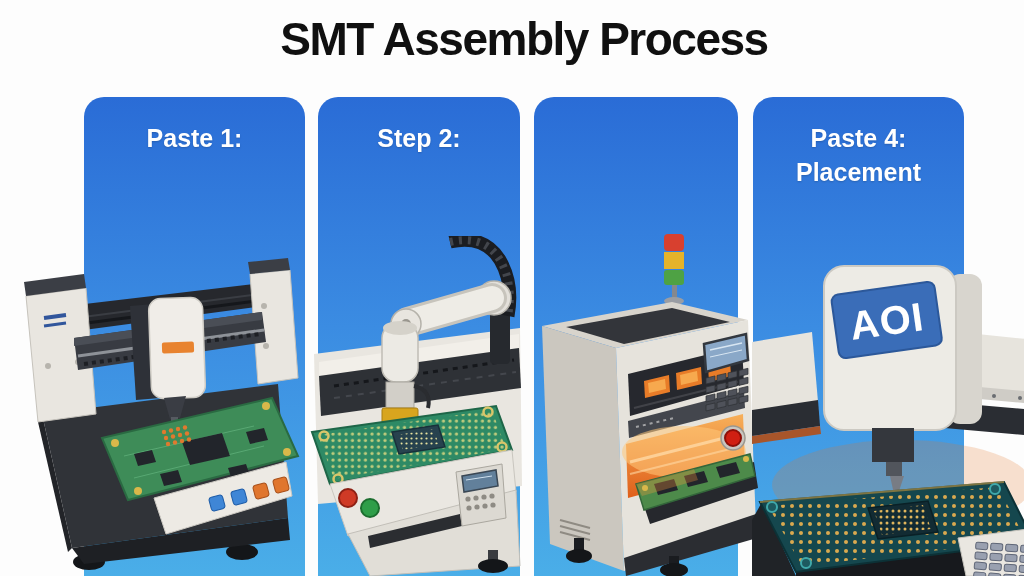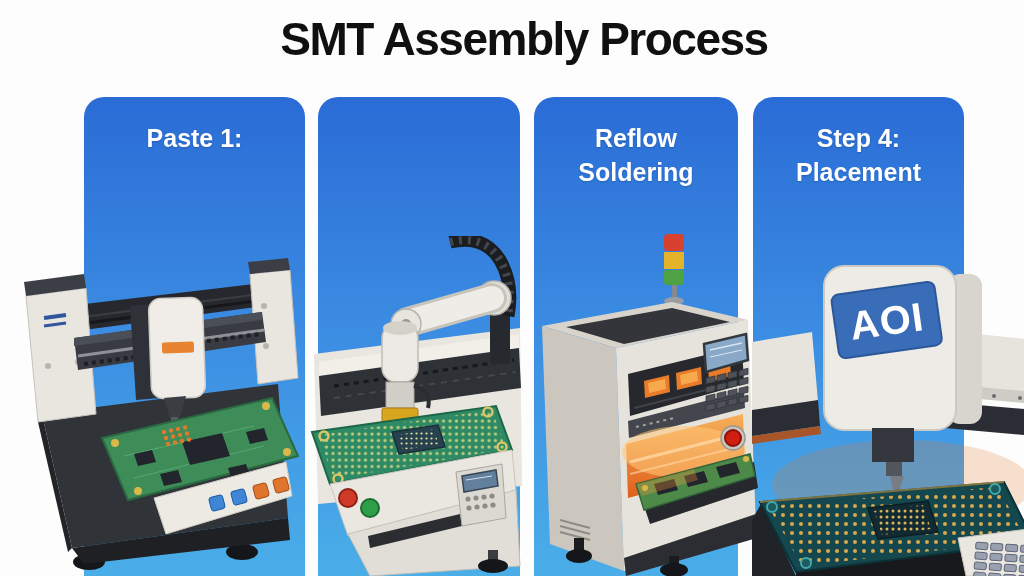--- a/index.html
+++ b/index.html
@@ -40,32 +40,32 @@
   <div class="title">SMT Assembly Process</div>
 
   <section class="panel panel-1">
     <div class="step-head">
       <div>Paste 1:</div>
     </div>
   </section>
 
   <section class="panel panel-2">
     <div class="step-head">
+      <div>Step 2:</div>
     </div>
   </section>
 
   <section class="panel panel-3">
     <div class="step-head">
-      <div>Reflow Soldering</div>
     </div>
   </section>
 
   <section class="panel panel-4">
     <div class="step-head">
-      <div>Step 4:</div>
+      <div>Paste 4:</div>
       <div>Placement</div>
     </div>
   </section>
 
   <svg class="machine machine-1" viewBox="0 0 290 330">
     <defs>
       <linearGradient id="glow1" x1="0" y1="0" x2="0" y2="1">
         <stop offset="0" stop-color="#9fd6ff" stop-opacity="0.95"></stop>
         <stop offset="1" stop-color="#cfe9ff" stop-opacity="0"></stop>
       </linearGradient>

